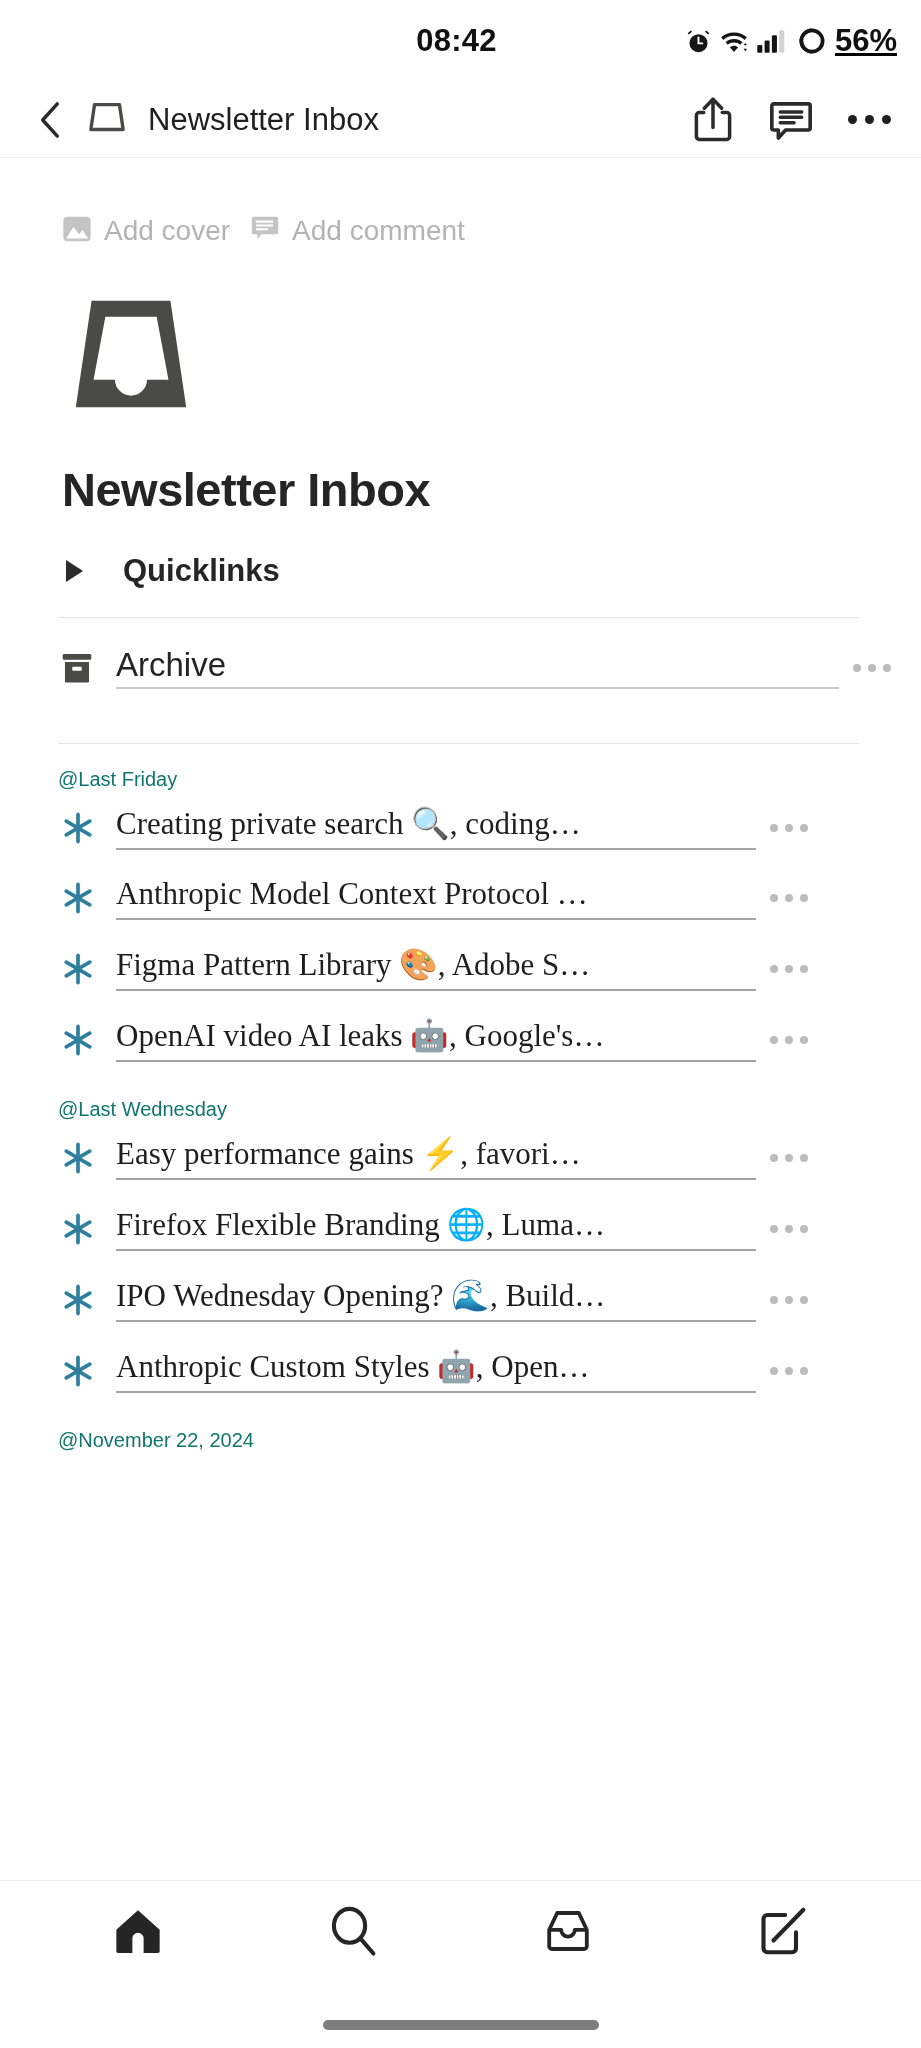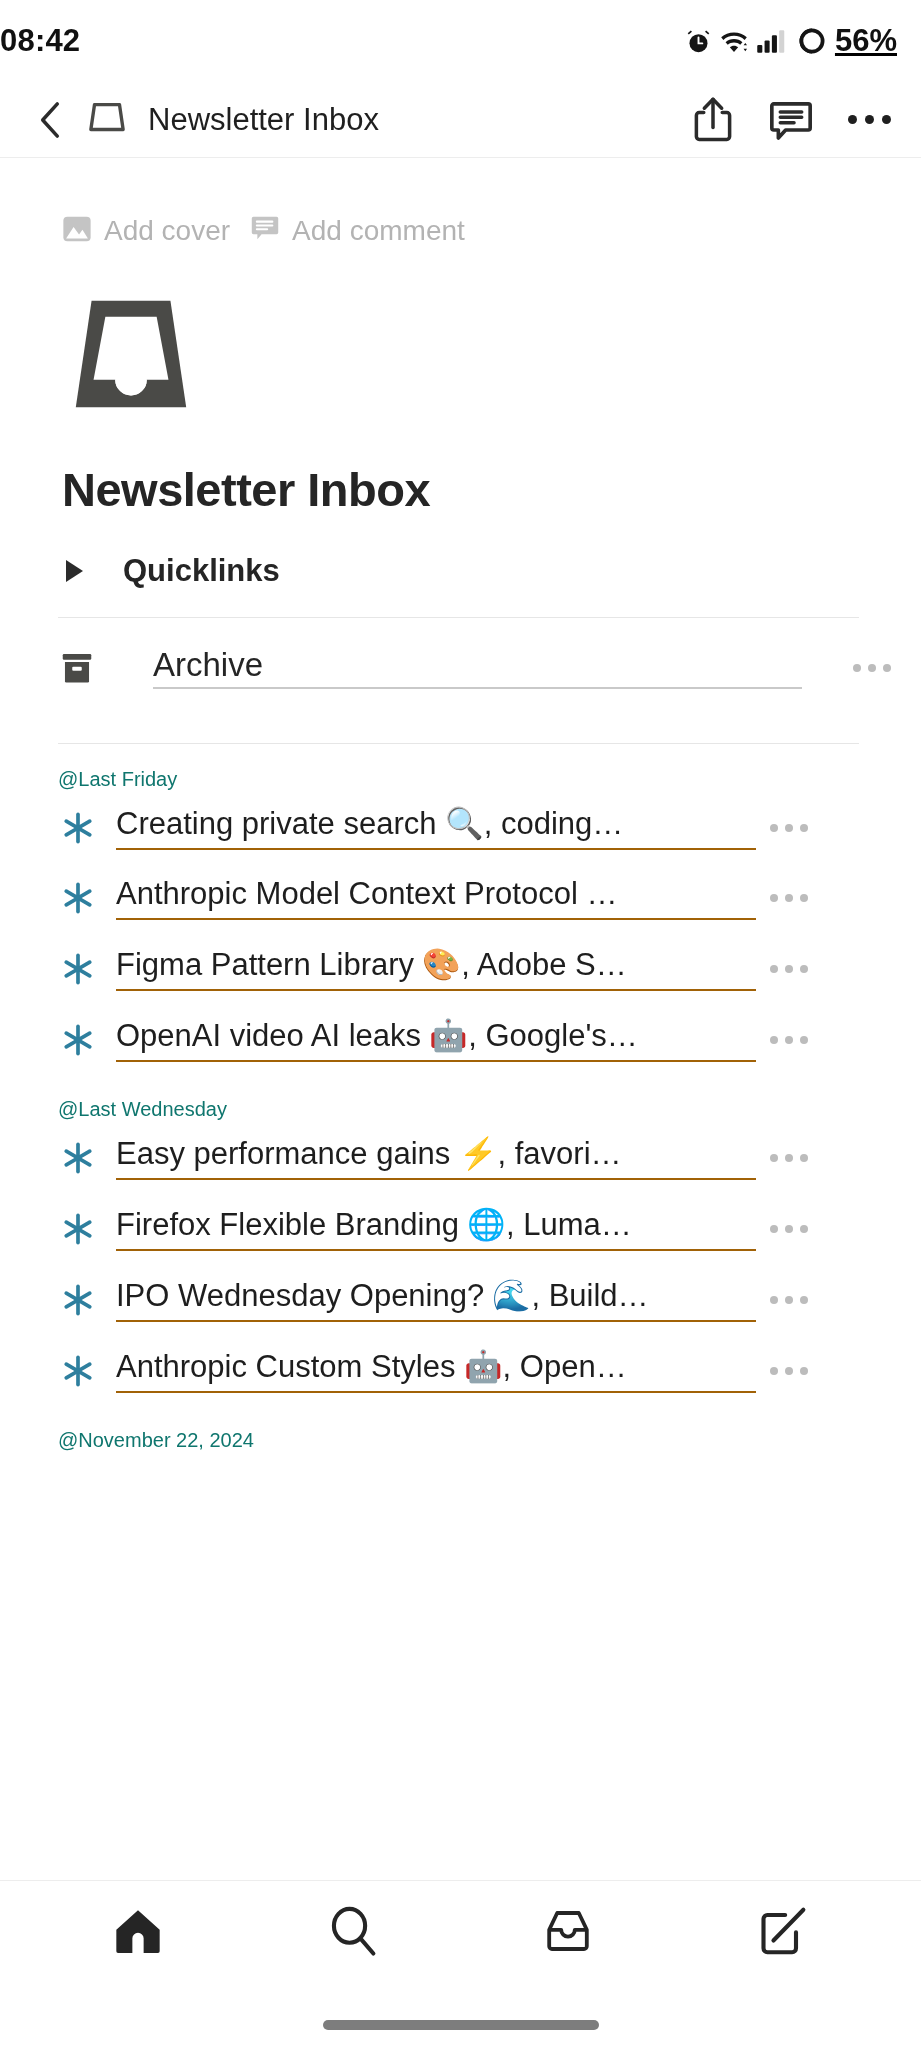--- a/index.html
+++ b/index.html
@@ -23,20 +23,21 @@
   .status-bar {
     height: 82px;
     flex: 0 0 82px;
     display: flex;
     align-items: center;
     position: relative;
   }
   .status-time {
     position: absolute;
     left: 0; right: 8px;
+    text-align: center;
     font-size: 31px;
     font-weight: 600;
     color: #111111;
     letter-spacing: 0.2px;
   }
   .status-right {
     position: absolute;
     right: 24px;
     display: flex;
     align-items: center;
@@ -153,21 +154,20 @@
   .divider {
     height: 1px;
     background: #e6e6e6;
     margin: 28px 62px 0 58px;
   }
 
   .archive-row {
     display: flex;
     align-items: center;
     padding: 28px 30px 26px 58px;
-    gap: 37px;
   }
   .archive-icon { flex: 0 0 42px; display:flex; align-items:center; }
   .archive-label {
     font-size: 33px;
     color: #252525;
     margin-left: 16px;
     border-bottom: 2px solid #c9c9c9;
     padding-bottom: 3px;
     flex: 1 1 auto;
   }
@@ -192,24 +192,25 @@
   .entry-ast {
     flex: 0 0 40px;
     display: flex; align-items: center; justify-content: center;
   }
   .entry-text {
     font-size: 31px;
     color: #1e1e1e;
     margin-left: 18px;
     white-space: nowrap;
     overflow: hidden;
-    border-bottom: 2px solid #a16207;
+    border-bottom: 2px solid #a3a3a3;
     padding-bottom: 6px;
     max-width: 640px;
     flex: 1 1 auto;
+    font-family: Liberation Serif, serif;
   }
 
   
   .bottom-nav {
     flex: 0 0 168px;
     border-top: 1px solid #ededed;
     display: flex;
     flex-direction: column;
     background: #fff;
   }

